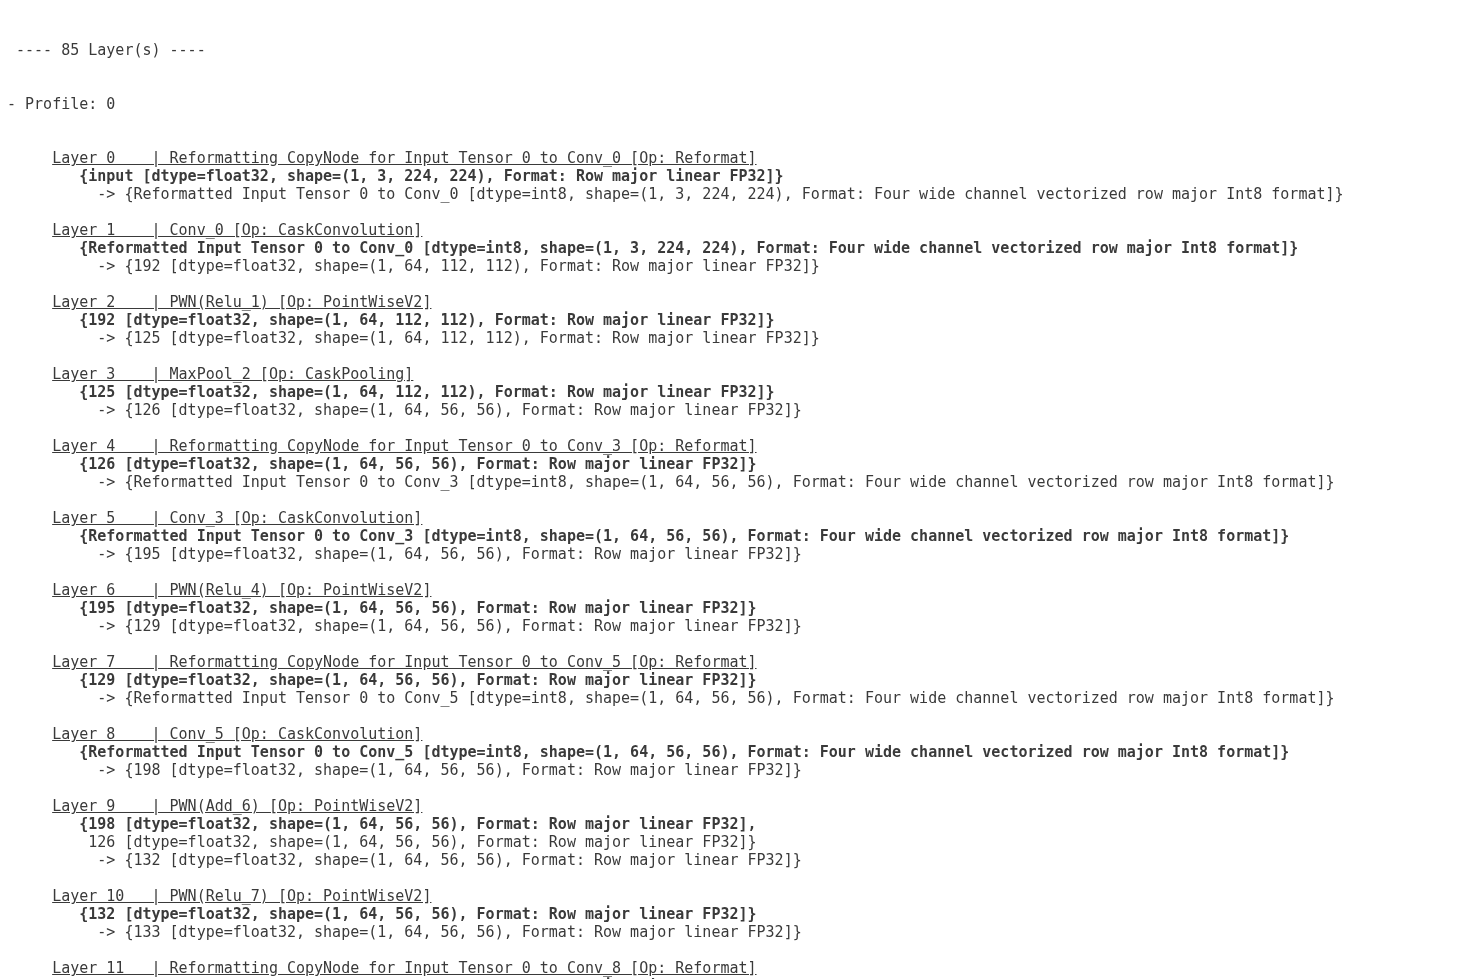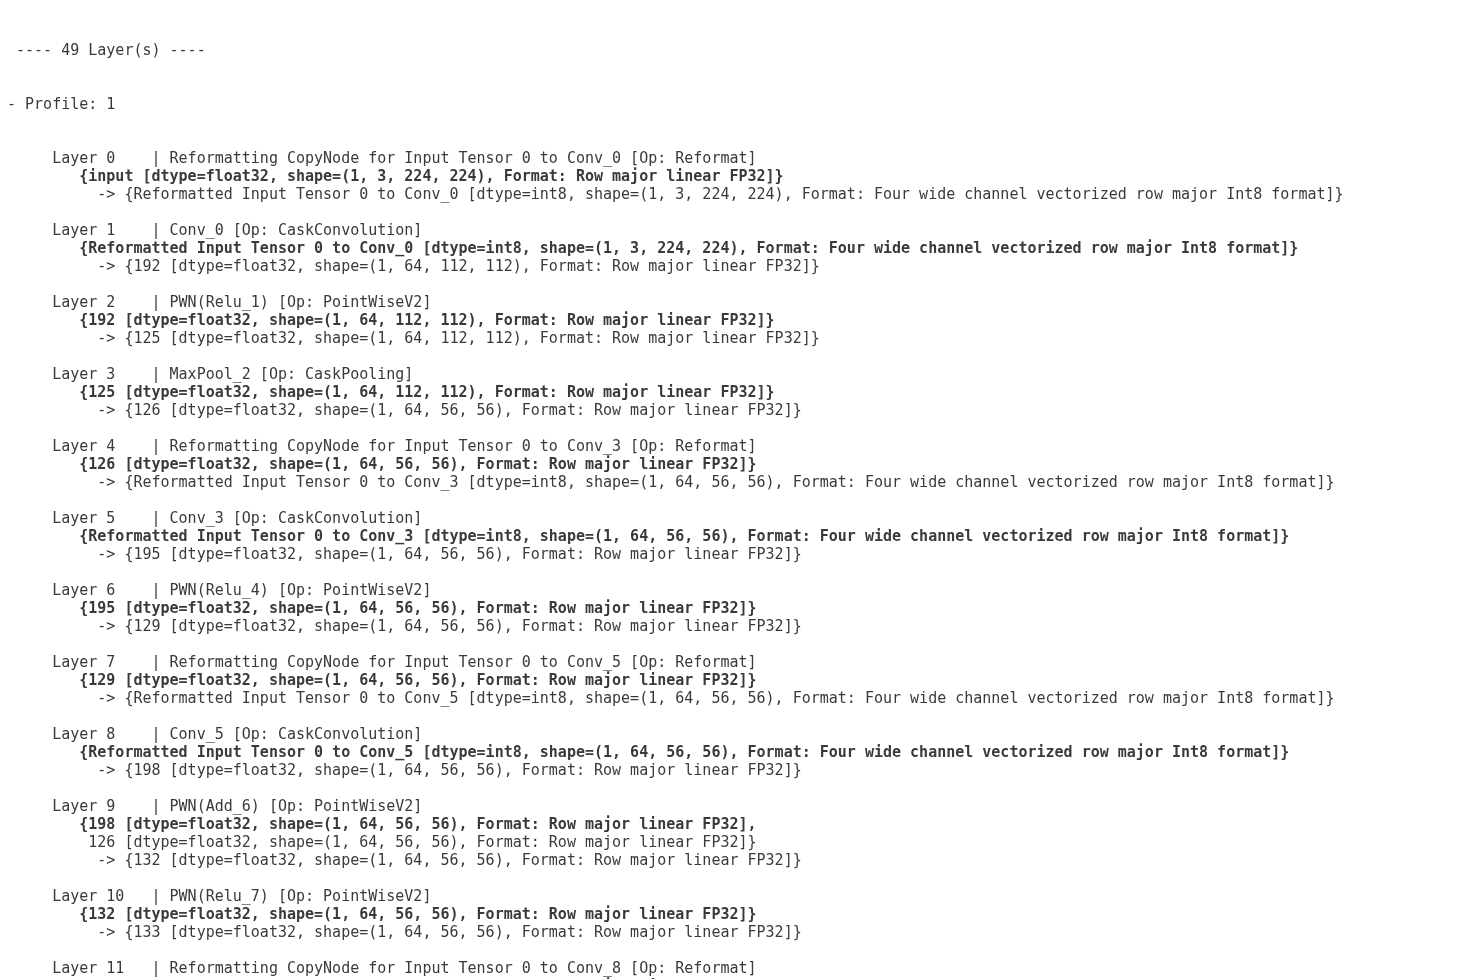--- a/index.html
+++ b/index.html
@@ -10,25 +10,25 @@
   .log {
     padding: 5px 0 6px 7px;
     font-family: "DejaVu Sans Mono", "Liberation Mono", monospace;
     font-size: 15px;
     line-height: 18px;
     color: #3a3a3a;
     white-space: pre;
   }
   .line { min-height: 18px; }
   .indent-summary { padding-left: 0ch; }
-  .indent-title   { padding-left: 5ch; }
+  .indent-title   { padding-left: 5ch; text-decoration: underline; }
   .indent-input   { padding-left: 8ch; font-weight: bold; }
   .indent-input2  { padding-left: 9ch; }
   .indent-output  { padding-left: 10ch; }
 </style>
 </head>
 <body>
 
 <div class="log">
-  <div class="line indent-summary"> ---- 49 Layer(s) ----</div>
-  <div class="line indent-summary">- Profile: 1</div>
+  <div class="line indent-summary"> ---- 85 Layer(s) ----</div>
+  <div class="line indent-summary">- Profile: 0</div>
   <div id="layer-list"><div class="line indent-title">Layer 0    | Reformatting CopyNode for Input Tensor 0 to Conv_0 [Op: Reformat]</div><div class="line indent-input">{input [dtype=float32, shape=(1, 3, 224, 224), Format: Row major linear FP32]}</div><div class="line indent-output">-&gt; {Reformatted Input Tensor 0 to Conv_0 [dtype=int8, shape=(1, 3, 224, 224), Format: Four wide channel vectorized row major Int8 format]}</div><div class="line"></div><div class="line indent-title">Layer 1    | Conv_0 [Op: CaskConvolution]</div><div class="line indent-input">{Reformatted Input Tensor 0 to Conv_0 [dtype=int8, shape=(1, 3, 224, 224), Format: Four wide channel vectorized row major Int8 format]}</div><div class="line indent-output">-&gt; {192 [dtype=float32, shape=(1, 64, 112, 112), Format: Row major linear FP32]}</div><div class="line"></div><div class="line indent-title">Layer 2    | PWN(Relu_1) [Op: PointWiseV2]</div><div class="line indent-input">{192 [dtype=float32, shape=(1, 64, 112, 112), Format: Row major linear FP32]}</div><div class="line indent-output">-&gt; {125 [dtype=float32, shape=(1, 64, 112, 112), Format: Row major linear FP32]}</div><div class="line"></div><div class="line indent-title">Layer 3    | MaxPool_2 [Op: CaskPooling]</div><div class="line indent-input">{125 [dtype=float32, shape=(1, 64, 112, 112), Format: Row major linear FP32]}</div><div class="line indent-output">-&gt; {126 [dtype=float32, shape=(1, 64, 56, 56), Format: Row major linear FP32]}</div><div class="line"></div><div class="line indent-title">Layer 4    | Reformatting CopyNode for Input Tensor 0 to Conv_3 [Op: Reformat]</div><div class="line indent-input">{126 [dtype=float32, shape=(1, 64, 56, 56), Format: Row major linear FP32]}</div><div class="line indent-output">-&gt; {Reformatted Input Tensor 0 to Conv_3 [dtype=int8, shape=(1, 64, 56, 56), Format: Four wide channel vectorized row major Int8 format]}</div><div class="line"></div><div class="line indent-title">Layer 5    | Conv_3 [Op: CaskConvolution]</div><div class="line indent-input">{Reformatted Input Tensor 0 to Conv_3 [dtype=int8, shape=(1, 64, 56, 56), Format: Four wide channel vectorized row major Int8 format]}</div><div class="line indent-output">-&gt; {195 [dtype=float32, shape=(1, 64, 56, 56), Format: Row major linear FP32]}</div><div class="line"></div><div class="line indent-title">Layer 6    | PWN(Relu_4) [Op: PointWiseV2]</div><div class="line indent-input">{195 [dtype=float32, shape=(1, 64, 56, 56), Format: Row major linear FP32]}</div><div class="line indent-output">-&gt; {129 [dtype=float32, shape=(1, 64, 56, 56), Format: Row major linear FP32]}</div><div class="line"></div><div class="line indent-title">Layer 7    | Reformatting CopyNode for Input Tensor 0 to Conv_5 [Op: Reformat]</div><div class="line indent-input">{129 [dtype=float32, shape=(1, 64, 56, 56), Format: Row major linear FP32]}</div><div class="line indent-output">-&gt; {Reformatted Input Tensor 0 to Conv_5 [dtype=int8, shape=(1, 64, 56, 56), Format: Four wide channel vectorized row major Int8 format]}</div><div class="line"></div><div class="line indent-title">Layer 8    | Conv_5 [Op: CaskConvolution]</div><div class="line indent-input">{Reformatted Input Tensor 0 to Conv_5 [dtype=int8, shape=(1, 64, 56, 56), Format: Four wide channel vectorized row major Int8 format]}</div><div class="line indent-output">-&gt; {198 [dtype=float32, shape=(1, 64, 56, 56), Format: Row major linear FP32]}</div><div class="line"></div><div class="line indent-title">Layer 9    | PWN(Add_6) [Op: PointWiseV2]</div><div class="line indent-input">{198 [dtype=float32, shape=(1, 64, 56, 56), Format: Row major linear FP32],</div><div class="line indent-input2">126 [dtype=float32, shape=(1, 64, 56, 56), Format: Row major linear FP32]}</div><div class="line indent-output">-&gt; {132 [dtype=float32, shape=(1, 64, 56, 56), Format: Row major linear FP32]}</div><div class="line"></div><div class="line indent-title">Layer 10   | PWN(Relu_7) [Op: PointWiseV2]</div><div class="line indent-input">{132 [dtype=float32, shape=(1, 64, 56, 56), Format: Row major linear FP32]}</div><div class="line indent-output">-&gt; {133 [dtype=float32, shape=(1, 64, 56, 56), Format: Row major linear FP32]}</div><div class="line"></div><div class="line indent-title">Layer 11   | Reformatting CopyNode for Input Tensor 0 to Conv_8 [Op: Reformat]</div><div class="line indent-input">{133 [dtype=float32, shape=(1, 64, 56, 56), Format: Row major linear FP32]}</div></div>
 </div>
 
 </body></html>

